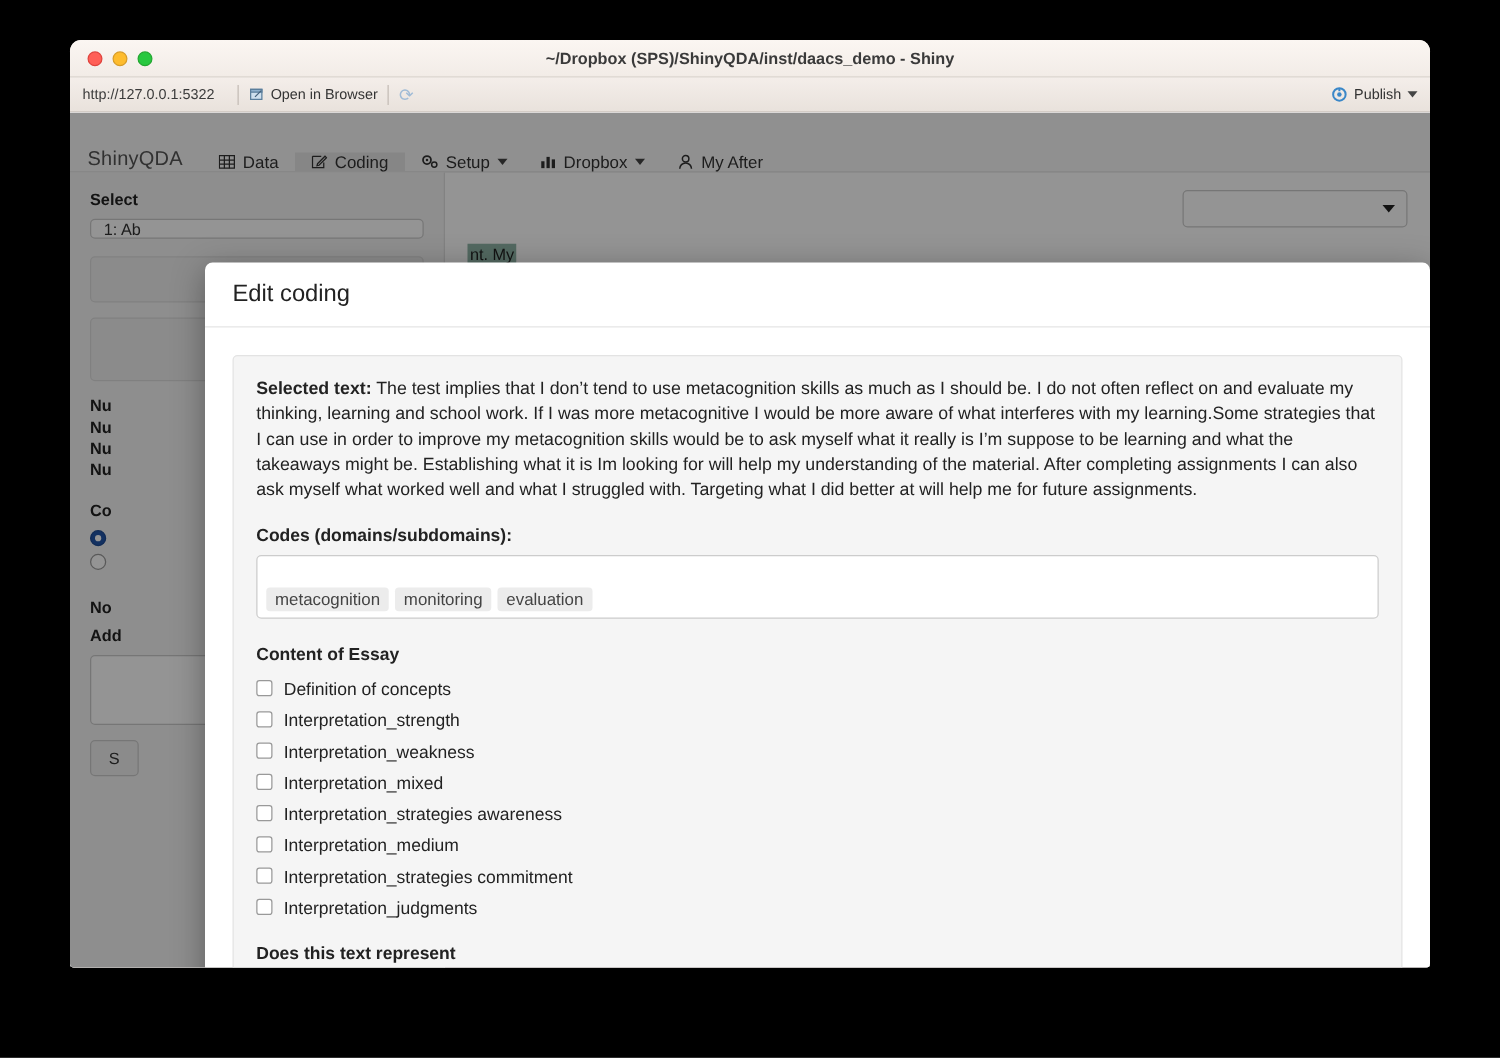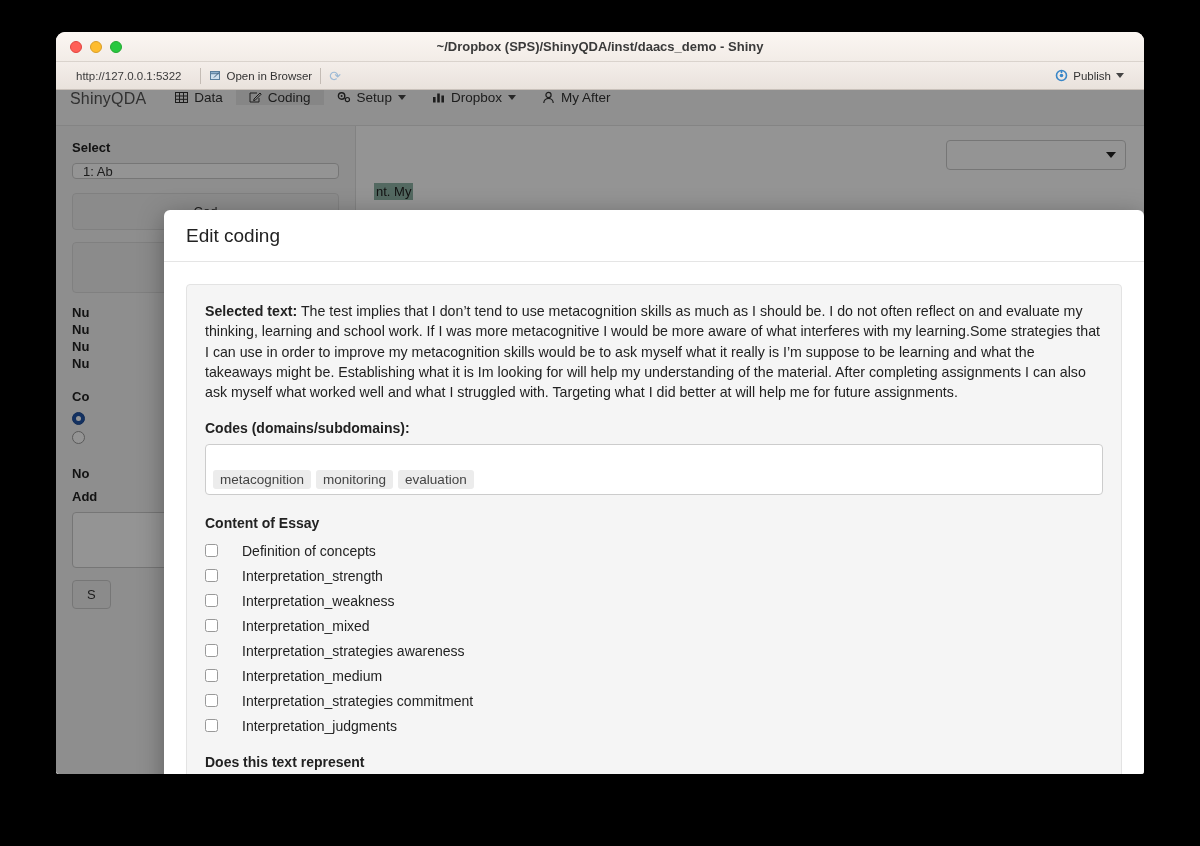--- a/index.html
+++ b/index.html
@@ -60,21 +60,21 @@
   }
 
   
   #toolbar {
     height: 28px;
     flex: 0 0 28px;
     background: linear-gradient(#f4eeea, #e9e2dc);
     border-bottom: 1px solid #c9c1ba;
     display: flex;
     align-items: center;
-    padding: 0 20px;
+    padding: 0 10px;
     font-size: 11.5px;
     color: #3b3b3b;
   }
   #url-text { padding-right: 10px; }
   .tb-sep {
     width: 1px; height: 16px;
     background: #c4bcb5;
     margin: 0 8px;
   }
   .tb-btn {
@@ -104,25 +104,25 @@
     flex: 1 1 auto;
     background: #ffffff;
     overflow: hidden;
   }
   #app-content {
     position: absolute; inset: 0;
     background: #ffffff;
   }
   
   #navbar {
-    height: 36px;
+    height: 48px;
     background: #f8f8f8;
     border-bottom: 1px solid #e3e3e3;
     display: flex;
-    align-items: flex-start;
+    align-items: flex-end;
     font-size: 13.5px;
     color: #2b2b2b;
   }
   #brand {
     display: flex; align-items: center;
     padding: 0 16px 0 14px;
     font-size: 16px;
     color: #555;
     letter-spacing: .2px;
   }
@@ -286,21 +286,21 @@
     margin-top: 20px;
   }
   .group-title {
     font-weight: bold;
     font-size: 14px;
     color: #222;
     margin: 0 0 7px;
   }
   .cb-row {
     display: flex; align-items: center;
-    gap: 24px;
+    gap: 9px;
     height: 25px;
   }
   .cb-box {
     width: 13px; height: 13px;
     border: 1px solid #999;
     border-radius: 2.5px;
     background: #fff;
     flex: 0 0 13px;
   }
   .cb-label {

